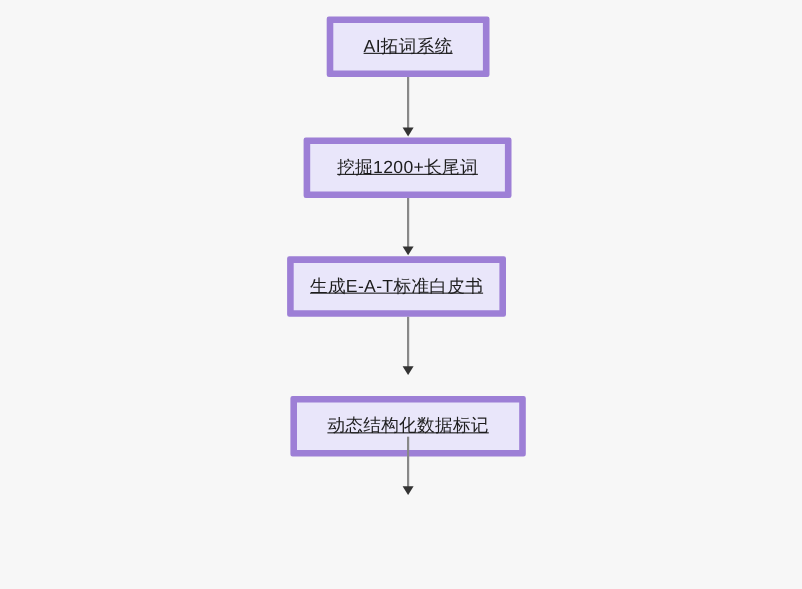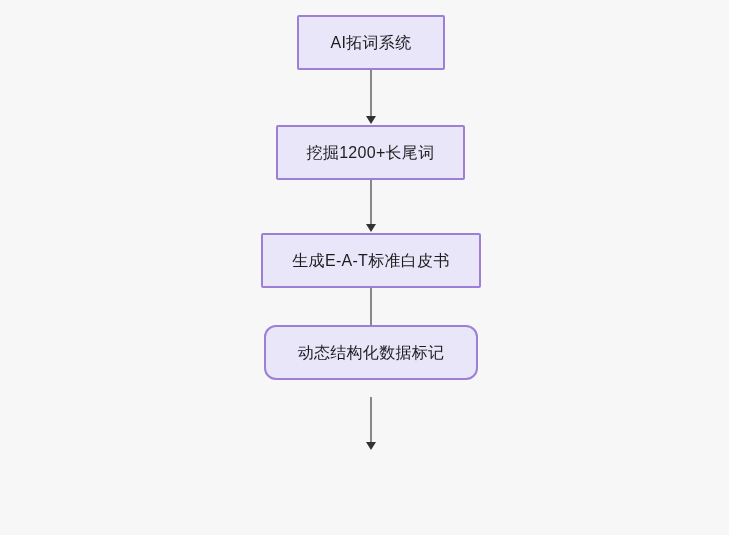--- a/index.html
+++ b/index.html
@@ -17,30 +17,31 @@
   #flowchart-canvas {
     position: relative;
     width: 729px;
     height: 535px;
   }
 
   .flow-node {
     position: absolute;
     box-sizing: border-box;
     background: #e9e6fa;
-    border: 2px solid #b91c1c;
+    border: 6px solid #b91c1c;
     border-radius: 2px;
     display: flex;
     align-items: center;
     justify-content: center;
     color: #1c1c1c;
     font-size: 16px;
     line-height: 1.2;
     letter-spacing: 0.3px;
     white-space: nowrap;
+    text-decoration: underline;
   }
 
   .flow-connector {
     position: absolute;
     width: 2px;
     background: #888888;
   }
 
   .flow-arrowhead {
     position: absolute;
@@ -63,28 +64,28 @@
   <div class="flow-connector" style="left: 370px; top: 70px; height: 47px; background: rgb(136, 136, 136);"></div>
   <div class="flow-arrowhead" style="left: 366px; top: 116px; border-top-color: rgb(51, 51, 51);"></div>
 
   <div class="flow-node" style="left: 276px; top: 125px; width: 189px; height: 55px; background: rgb(233, 230, 250); border-color: rgb(157, 127, 214); color: rgb(28, 28, 28);">
     <span>挖掘1200+长尾词</span>
   </div>
 
   <div class="flow-connector" style="left: 370px; top: 180px; height: 45px; background: rgb(136, 136, 136);"></div>
   <div class="flow-arrowhead" style="left: 366px; top: 224px; border-top-color: rgb(51, 51, 51);"></div>
 
-  <div class="flow-node" style="left: 261px; top: 233px; width: 220px; height: 55px; background: rgb(233, 230, 250); border-color: rgb(157, 127, 214); color: rgb(28, 28, 28);">
+  <div class="flow-node" style="left: 261px; top: 233px; width: 199px; height: 55px; background: rgb(233, 230, 250); border-color: rgb(157, 127, 214); color: rgb(28, 28, 28);">
     <span>生成E-A-T标准白皮书</span>
   </div>
 
   <div class="flow-connector" style="left: 370px; top: 288px; height: 46px; background: rgb(136, 136, 136);"></div>
   <div class="flow-arrowhead" style="left: 366px; top: 333px; border-top-color: rgb(51, 51, 51);"></div>
 
-  <div class="flow-node" style="left: 264px; top: 325px; width: 214px; height: 55px; background: rgb(233, 230, 250); border-color: rgb(157, 127, 214); color: rgb(28, 28, 28); border-radius: 12px;">
+  <div class="flow-node" style="left: 264px; top: 360px; width: 214px; height: 55px; background: rgb(233, 230, 250); border-color: rgb(157, 127, 214); color: rgb(28, 28, 28);">
     <span>动态结构化数据标记</span>
   </div>
 
   <div class="flow-connector" style="left: 370px; top: 397px; height: 46px; background: rgb(136, 136, 136);"></div>
   <div class="flow-arrowhead" style="left: 366px; top: 442px; border-top-color: rgb(51, 51, 51);"></div>
 
 
 </div>
 
 </body></html>

